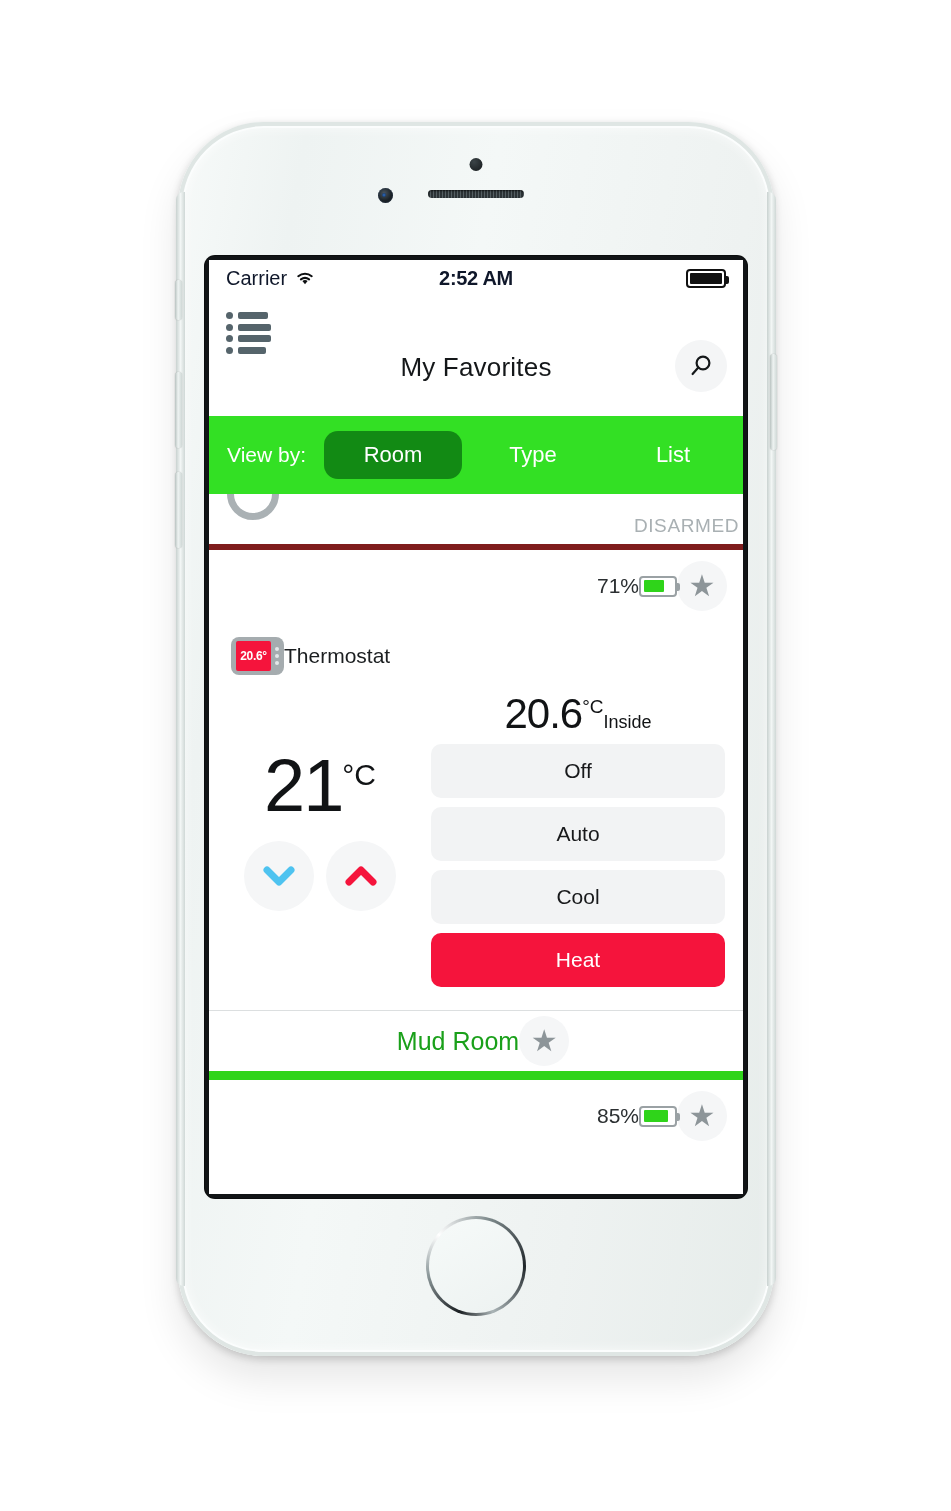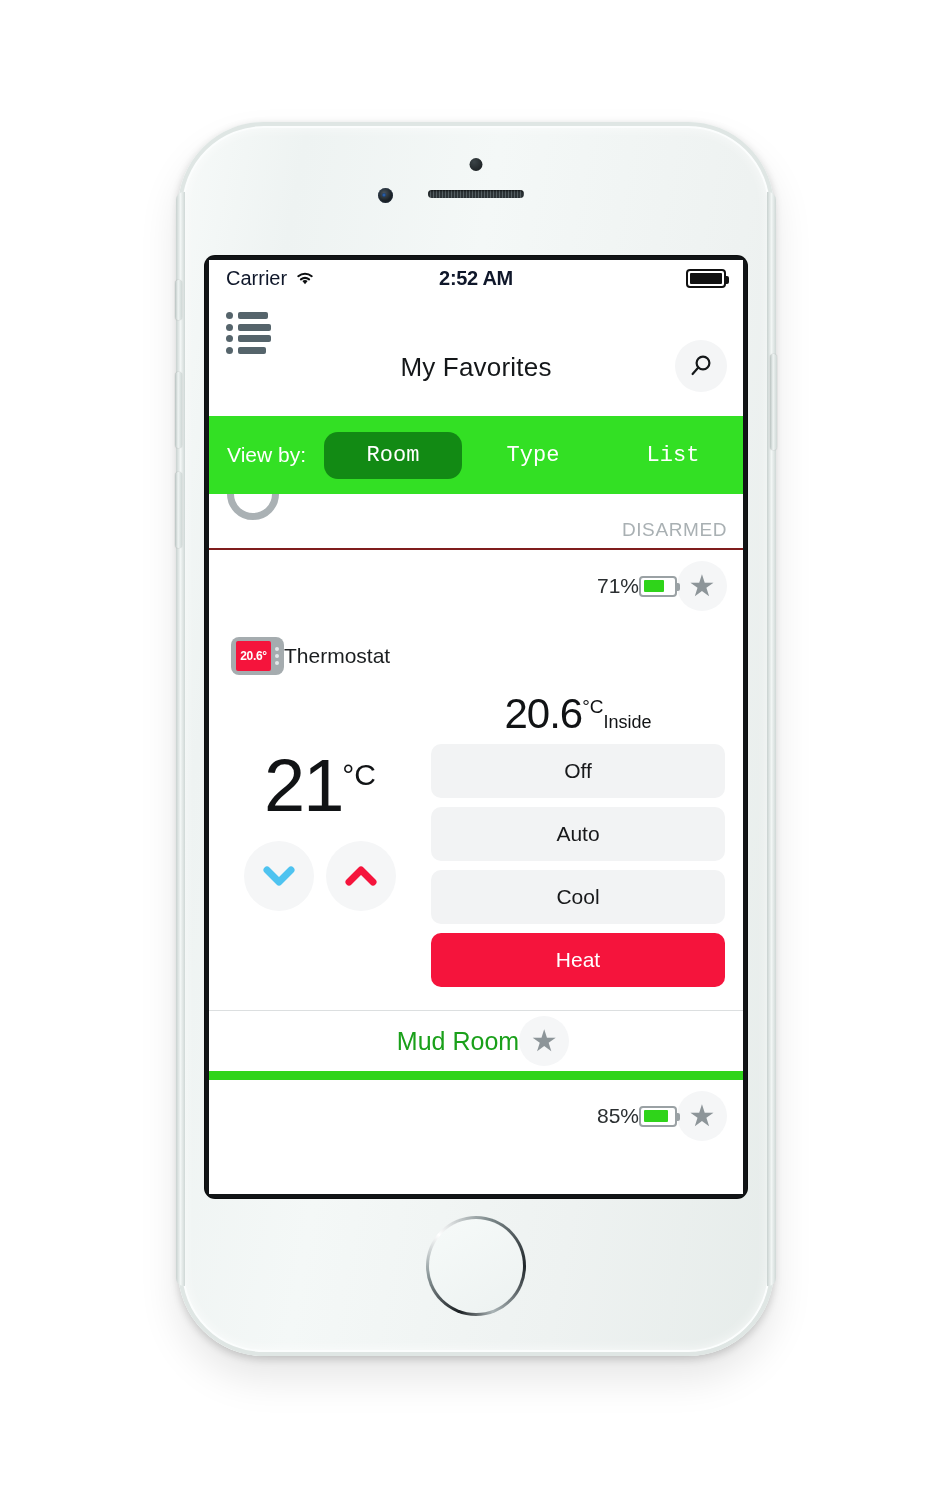--- a/index.html
+++ b/index.html
@@ -149,34 +149,34 @@
     display:flex; align-items:center; justify-content:center;
   }
 
   
   .viewbar {
     height: 78px; background:#33e024;
     display:flex; align-items:center; padding-left:18px; gap:0;
     position:relative; z-index:3;
   }
   .viewby-label { color:#fff; font-size:21px; width: 96px; flex:0 0 auto; }
-  .seg { flex:1; display:flex; align-items:center; justify-content:center;font-family:Liberation Mono, monospace; }
+  .seg { flex:1; display:flex; align-items:center; justify-content:center; }
   .seg-btn {
     color:#fff; font-size:22px; padding: 11px 0; width: 100%;
     text-align:center; border-radius:14px;
   }
   .seg-btn.active { background:#128a14; max-width: 138px; }
 
   
   .content { background:#fff; }
   .row-disarmed {
     position:relative; height: 56px;
     display:flex; align-items:flex-end; justify-content:flex-end;
-    padding: 0 16px 7px 0;
-    border-bottom: 2px solid #7f1d1d;
+    padding: 0 4px 7px 0;
+    border-bottom: 6px solid #7f1d1d;
   }
   .disarmed-text { font-size:19px; color:#a9b0b3; letter-spacing:.6px; }
   .clipped-dial {
     position:absolute; left: 18px; top:-26px;
     width: 52px; height: 52px; border-radius:50%;
     border: 7px solid #aab1b4; background:#fff;
   }
 
   .row-battery {
     height: 72px; display:flex; align-items:center; justify-content:flex-end;

